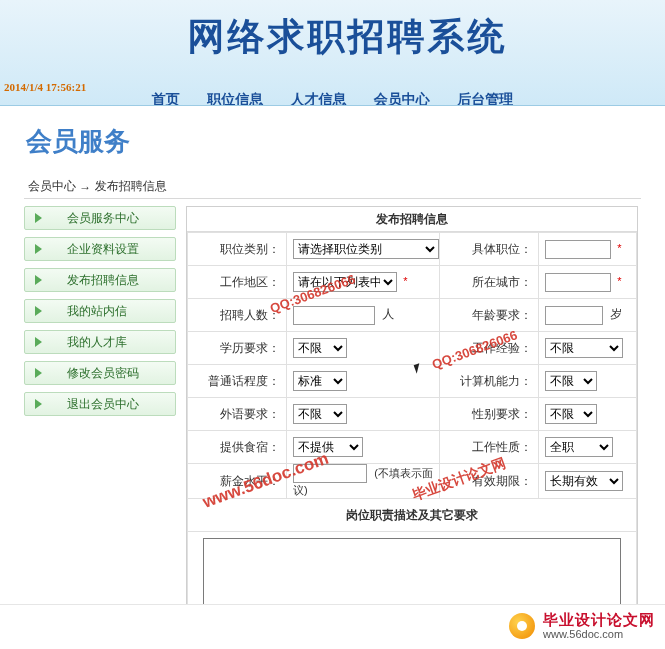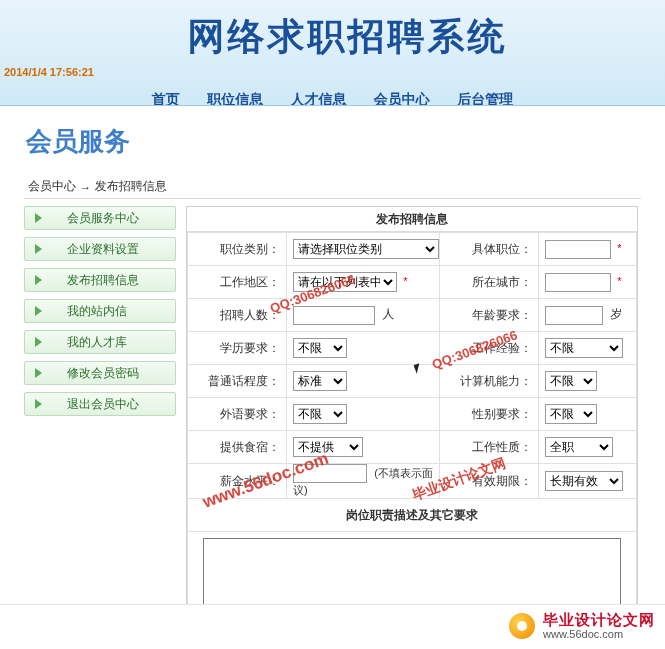--- a/index.html
+++ b/index.html
@@ -26,22 +26,22 @@
     position:absolute;left:0;right:0;top:12px;
     text-align:center;
     font-family:"DejaVu Serif","Liberation Serif",serif;
     font-weight:bold;
     font-size:37px;
     color:#1a4f99;
     letter-spacing:3px;
     padding-left:30px;
   }
   .clock{
-    position:absolute;left:4px;top:66px;
-    font-size:11px;color:#d46a00;font-weight:bold;
+    position:absolute;left:4px;top:81px;
+    font-size:11px;color:#d46a00;font-weight:bold;font-family:Liberation Serif, serif;
   }
   .nav{
     position:absolute;left:0;right:0;top:82px;
     text-align:center;
   }
   .nav a{
     display:inline-block;
     margin:9px 12px;
     color:#1a4f99;
     font-size:14px;

